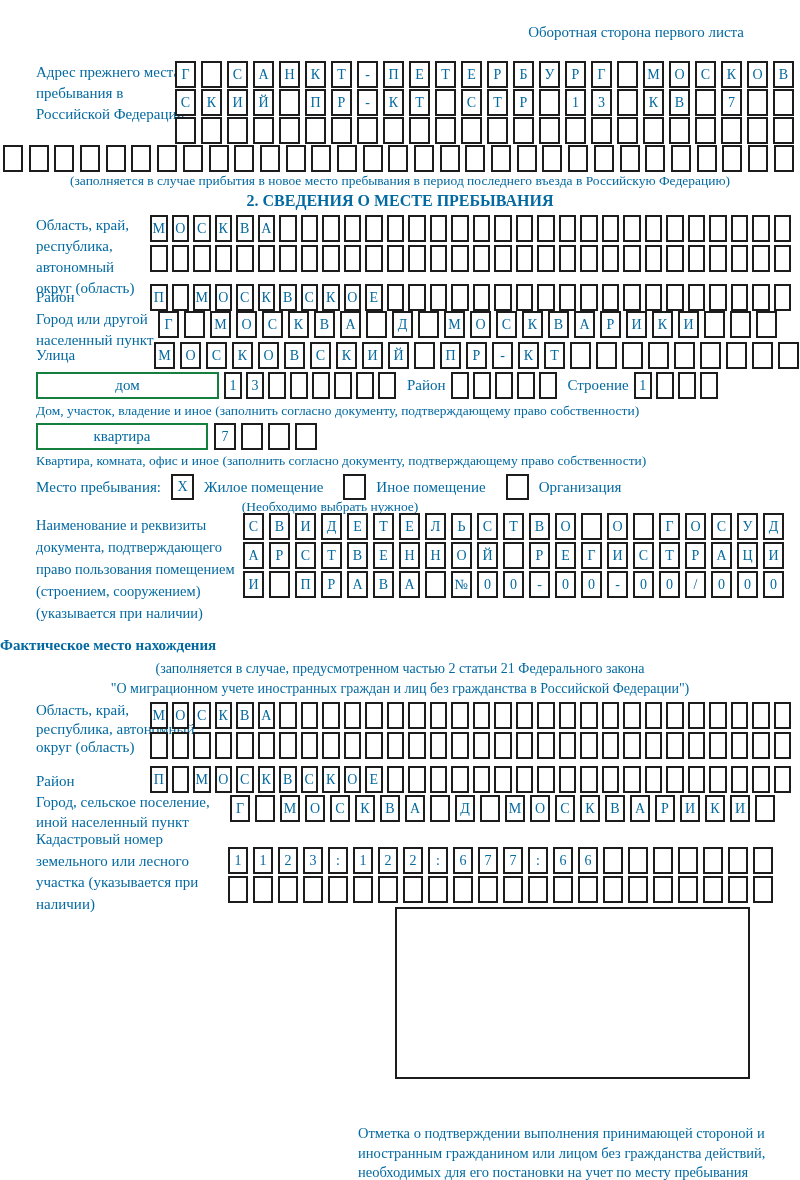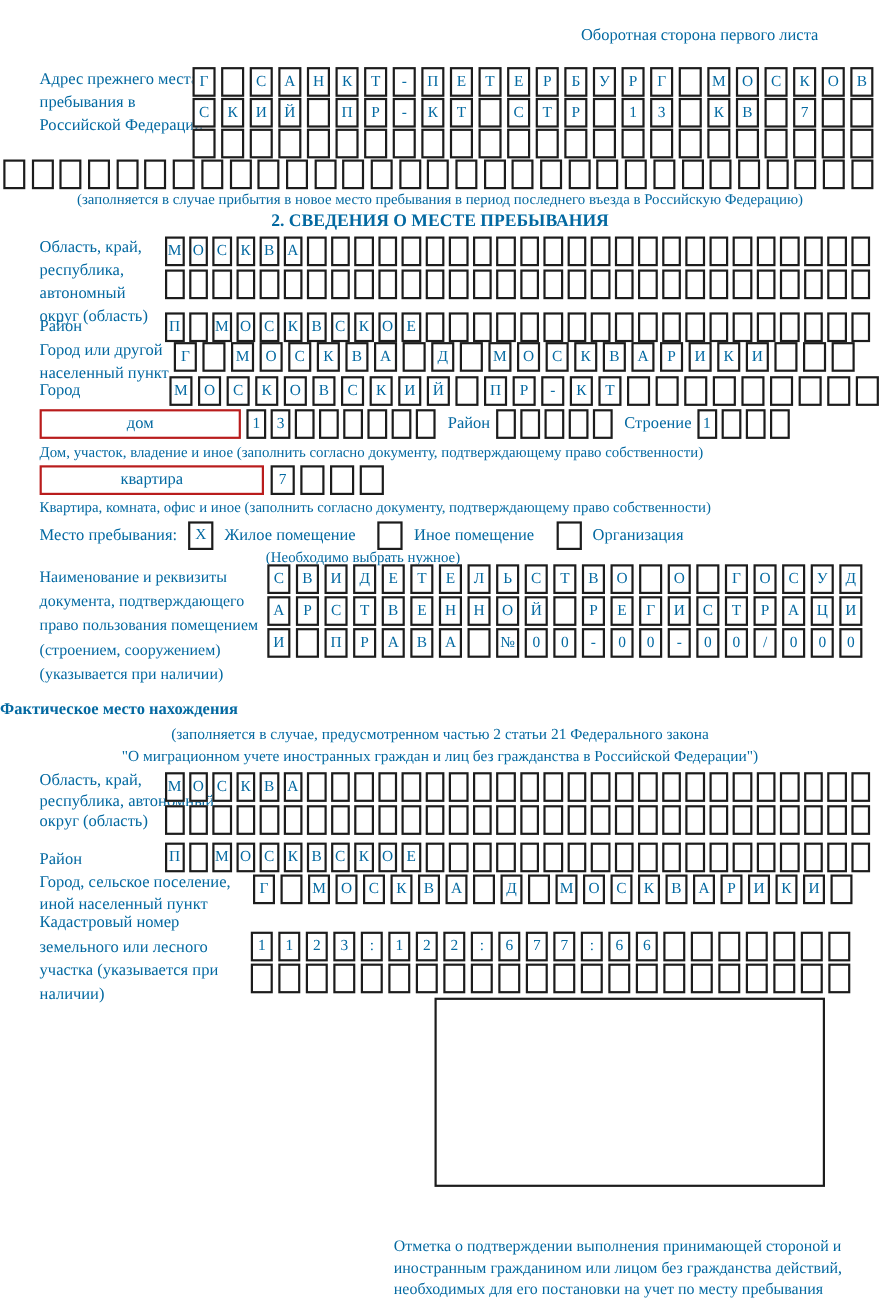--- a/index.html
+++ b/index.html
@@ -17,21 +17,21 @@
   }
   .r30 .cell { width:17.5px; margin-right:4px; }
   .r31 .cell { width:20px;   margin-right:5.7px; }
   .r25k .cell{ width:20px;   margin-right:5px; }
   .rh  .cell { width:18px;   margin-right:4px; }
   .r4a .cell { width:22px;   margin-right:5px; }
 
   .label { font-size:15px; line-height:21px; }
   .caption { font-size:13.5px; }
   .wbox {
-    border:2px solid #b91c1c; height:27px; display:flex; align-items:center; justify-content:center;
+    border:2px solid #15803d; height:27px; display:flex; align-items:center; justify-content:center;
     font-size:15px; background:#fff; flex:0 0 auto;
   }
   .hl { font-size:15px; margin:0 5px 0 7px; white-space:nowrap; }
   .cb {
     flex:0 0 auto; width:23px; height:26px; border:2px solid #1c1c1c; margin:0 10px;
     display:flex; align-items:center; justify-content:center; font-size:14px;
   }
   .optLabel { margin-right:10px; white-space:nowrap; }
 
   #noteTopRight { top:24px; right:56px; font-size:15px; }
@@ -56,21 +56,21 @@
   #cityR { left:158px; top:311px; }
 
   #streetLabel { left:36px; top:345px; }
   #streetR { left:154px; top:342px; }
 
   #houseRow { left:36px; top:372px; display:flex; align-items:center; }
   #domBox { width:183px; margin-right:5px; }
   #houseNote { left:36px; top:403px; width:740px; }
 
   #aptRow { left:36px; top:423px; display:flex; align-items:center; }
-  #aptBox { width:204px; margin-right:6px; }
+  #aptBox { width:172px; margin-right:6px; }
   #aptNote { left:36px; top:453px; width:740px; }
 
   #stayRow { left:36px; top:474px; display:flex; align-items:center; font-size:15px; }
   #chooseNote { left:0; top:499px; width:660px; text-align:center; }
 
   #docLabel { left:36px; top:514px; width:205px; font-size:14.5px; line-height:22px; }
   #docR1 { left:243px; top:513px; }
   #docR2 { left:243px; top:542px; }
   #docR3 { left:243px; top:571px; }
 
@@ -339,21 +339,21 @@
       <span class="cell">А</span>
       <span class="cell">Р</span>
       <span class="cell">И</span>
       <span class="cell">К</span>
       <span class="cell">И</span>
       <span class="cell"></span>
       <span class="cell"></span>
       <span class="cell"></span>
     </div>
 
-  <div id="streetLabel" class="abs label">Город</div>
+  <div id="streetLabel" class="abs label">Улица</div>
   <div id="streetR" class="abs cells">
       <span class="cell">М</span>
       <span class="cell">О</span>
       <span class="cell">С</span>
       <span class="cell">К</span>
       <span class="cell">О</span>
       <span class="cell">В</span>
       <span class="cell">С</span>
       <span class="cell">К</span>
       <span class="cell">И</span>

